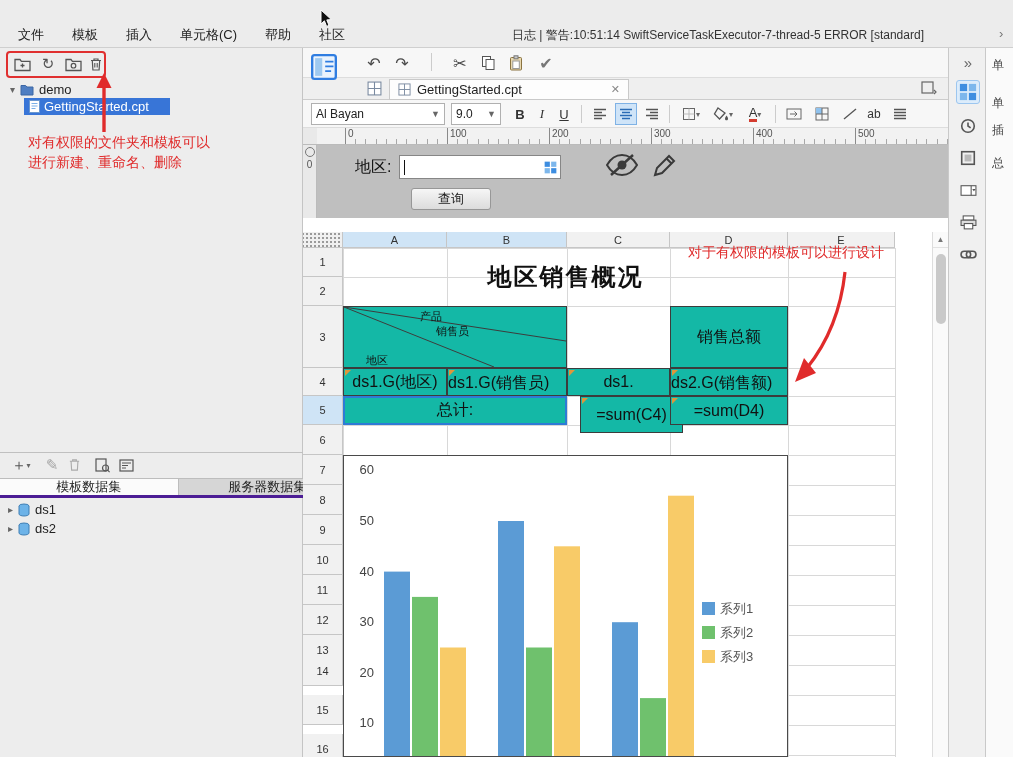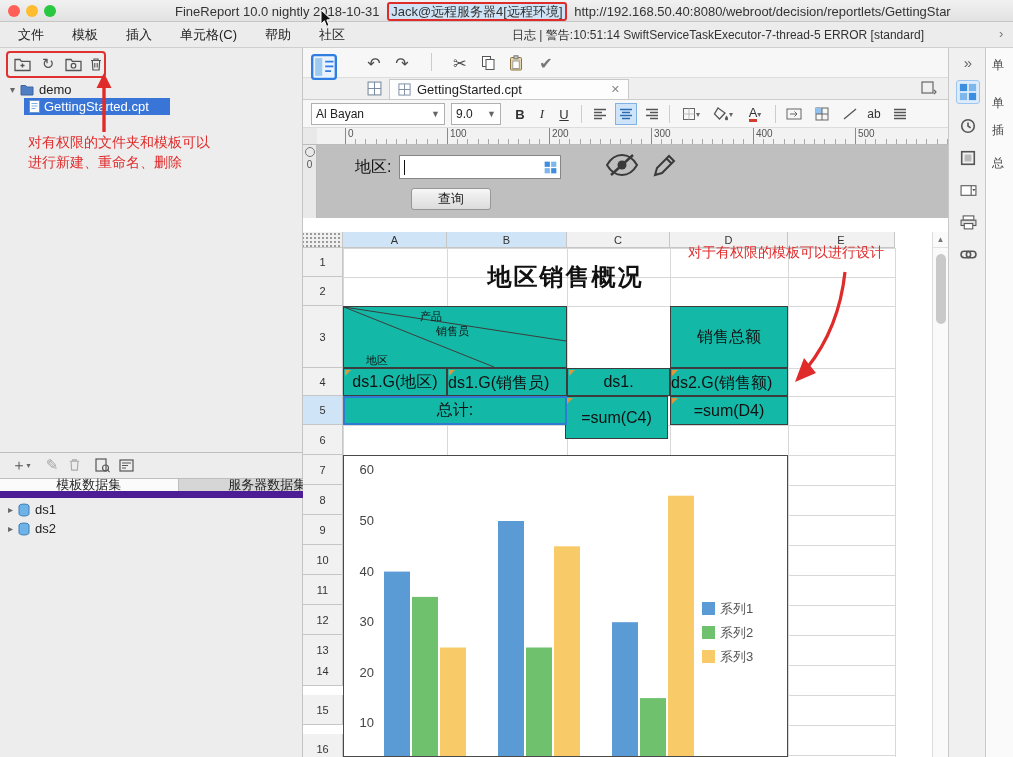--- a/index.html
+++ b/index.html
@@ -21,21 +21,21 @@
 #menu-chevron{position:absolute;left:999px;top:4px;color:#777}
 
 #left-panel{position:absolute;left:0;top:48px;width:303px;height:709px;background:#ededed;border-right:1px solid #c4c4c4}
 .tool-ic{position:absolute;width:20px;height:20px;display:flex;align-items:center;justify-content:center;color:#555;font-size:15px;cursor:pointer}
 #lp-redbox{position:absolute;left:6px;top:3px;width:100px;height:27px;border:2px solid #e03030;border-radius:4px}
 .tree-caret{color:#666;font-size:10px}
 #tree-file-row{position:absolute;left:24px;top:50px;width:146px;height:17px;background:#3875d7;color:#fff;display:flex;align-items:center;gap:4px;padding-left:5px;font-size:13px}
 #tree-folder-row{position:absolute;left:10px;top:33px;height:17px;display:flex;align-items:center;gap:5px;font-size:13px}
 .red-note{position:absolute;color:#e02b2b;font-size:14px;white-space:nowrap}
 #lp-divider{position:absolute;left:0;top:404px;width:303px;border-top:1px solid #c0c0c0}
-#dataset-tabs{position:absolute;left:0;top:430px;width:357px;height:20px;display:flex;border-top:1px solid #bdbdbd;border-bottom:7px solid #4c1d95}
+#dataset-tabs{position:absolute;left:0;top:430px;width:357px;height:20px;display:flex;border-top:1px solid #bdbdbd;border-bottom:3px solid #4c1d95}
 .ds-tab{flex:1;display:flex;align-items:center;justify-content:center;font-size:13px;background:#d6d6d6;border-right:1px solid #bdbdbd;cursor:pointer}
 .ds-tab.active{background:#fbfbfb}
 #dataset-list{position:absolute;left:0;top:452px;width:303px}
 .ds-row{height:19px;display:flex;align-items:center;gap:5px;padding-left:8px;font-size:13px;cursor:pointer}
 .gray{color:#a6a6a6}
 
 #editor{position:absolute;left:303px;top:48px;width:645px;height:709px;background:#fff}
 #ed-toolbar1{position:absolute;left:0;top:0;width:645px;height:30px;background:#f7f7f7;border-bottom:1px solid #ddd}
 #ed-tabrow{position:absolute;left:0;top:30px;width:645px;height:22px;background:#efefef;border-bottom:1px solid #ccc}
 #ed-fontrow{position:absolute;left:0;top:52px;width:645px;height:28px;background:#f7f7f7;border-bottom:1px solid #ddd}
@@ -86,30 +86,20 @@
 .fr-label{position:absolute;left:6px;font-size:12px;color:#444;white-space:nowrap;cursor:pointer}
 
 .ann-arrow{position:absolute;pointer-events:none;z-index:9}
 #cursor-arrow{position:absolute;left:320px;top:10px;z-index:20;pointer-events:none}
 </style>
 </head>
 <body>
 
 <div id="app">
 
-  <div id="titlebar">
-    <div class="light" style="left:8px;background:#ff5f57"></div>
-    <div class="light" style="left:26px;background:#febc2e"></div>
-    <div class="light" style="left:44px;background:#28c840"></div>
-    <div id="title-text">
-      <span>FineReport 10.0 nightly 2018-10-31</span>
-      <span class="hl">Jack@远程服务器4[远程环境]</span>
-      <span>http://192.168.50.40:8080/webroot/decision/reportlets/GettingStar</span>
-    </div>
-  </div>
   <svg id="cursor-arrow" width="14" height="18" viewBox="0 0 14 18">
     <path d="M1 0 L1 14 L4.4 10.8 L6.6 16.4 L9 15.4 L6.8 9.9 L11.4 9.6 Z" fill="#111" stroke="#fff" stroke-width="1"></path>
   </svg>
 
   <div id="menubar">
     <div id="menubar-items">
         <span class="menu-item">文件</span>
         <span class="menu-item">模板</span>
         <span class="menu-item">插入</span>
         <span class="menu-item">单元格(C)</span>
@@ -443,21 +433,21 @@
           <span>ds1.G(地区)</span>
         </div>
       <div class="tcell wrap" style="left:144px;top:136px;width:120px;height:28px"><span class="cm"></span><span>ds1.G(销售员)</span></div>
       <div class="tcell" style="left:264px;top:136px;width:103px;height:28px">
           <span class="cm"></span>
           <span>ds1.</span>
         </div>
       <div class="tcell wrap" style="left:367px;top:136px;width:118px;height:28px"><span class="cm"></span><span>ds2.G(销售额)</span></div>
 
       <div class="tcell" id="cell-total" style="left:40px;top:164px;width:224px;height:29px">总计:</div>
-      <div class="tcell" style="left:262px;top:164px;width:103px;height:43px">
+      <div class="tcell" style="left:277px;top:164px;width:103px;height:37px">
           <span class="cm"></span>
           <span>=sum(C4)</span>
         </div>
       <div class="tcell" style="left:367px;top:164px;width:118px;height:29px">
           <span class="cm"></span>
           <span>=sum(D4)</span>
         </div>
 
       <div id="chart-box">
         <svg id="bar-chart" width="443" height="300" viewBox="0 0 443 300">

